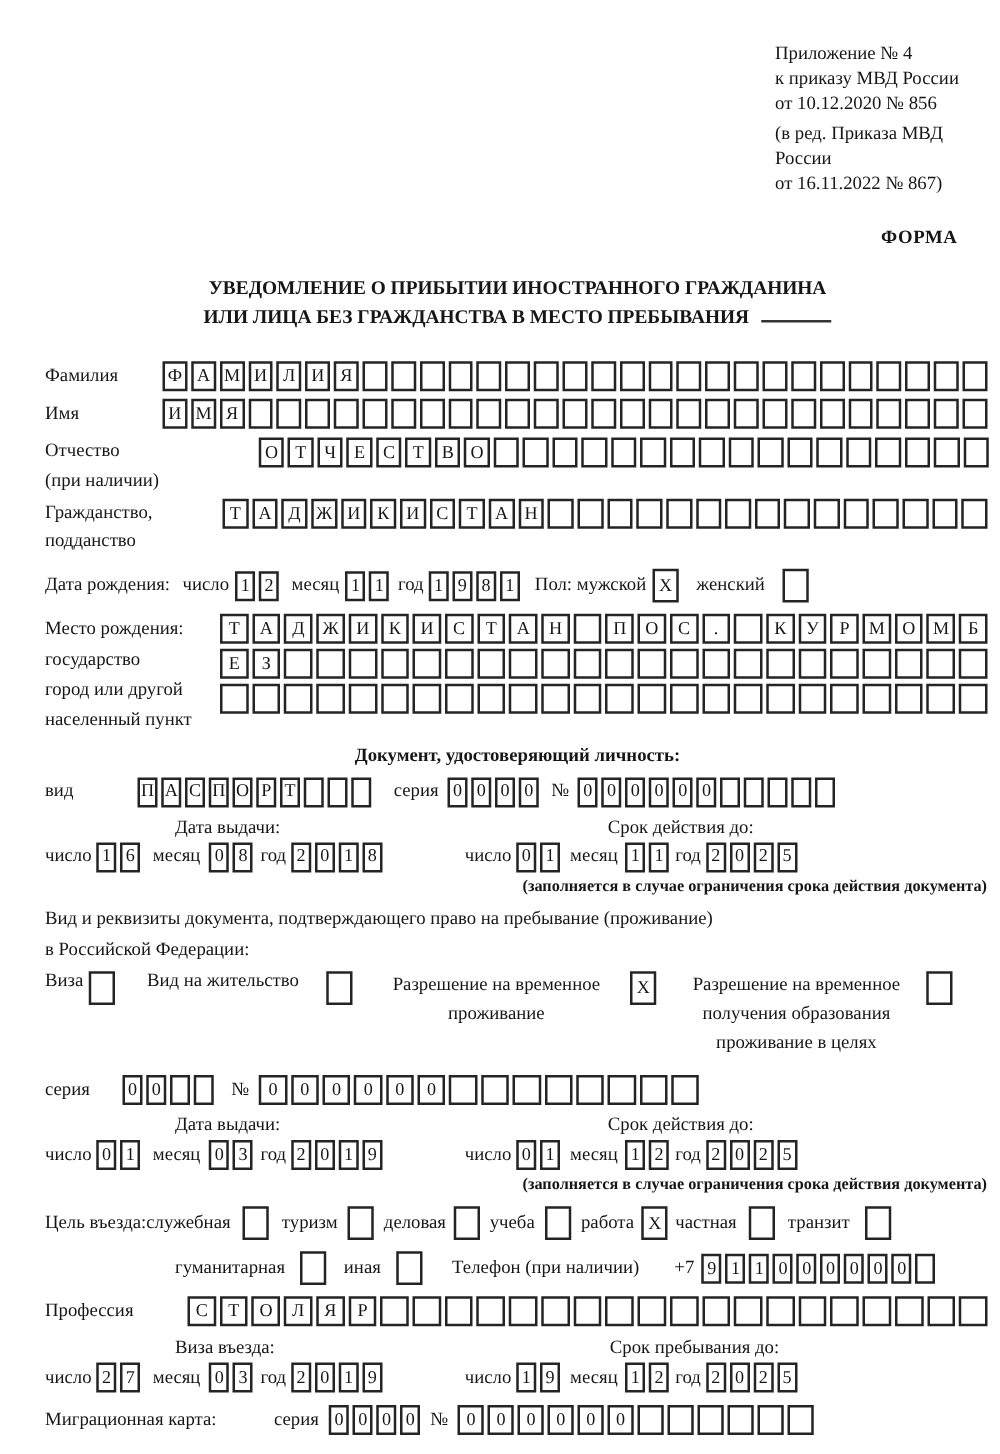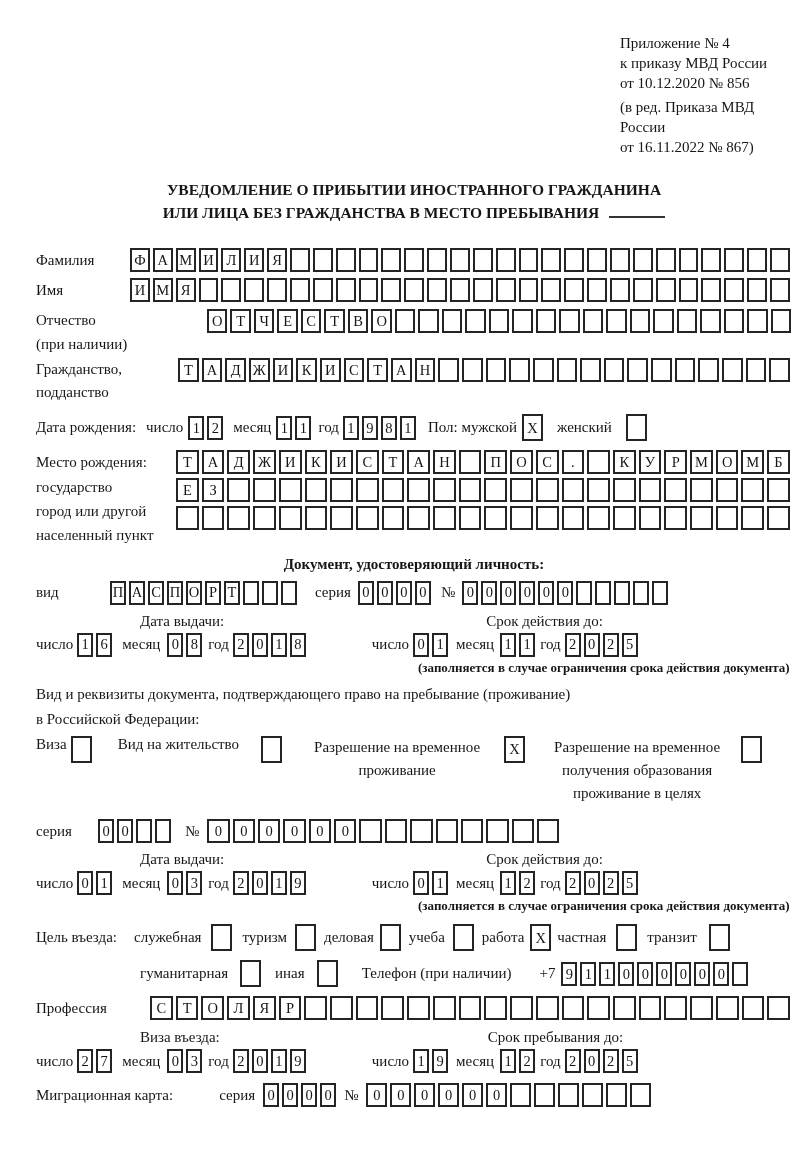--- a/index.html
+++ b/index.html
@@ -35,20 +35,21 @@
 <div class="page">
 
   <div class="hdr">
     <div>Приложение № 4</div>
     <div>к приказу МВД России</div>
     <div>от 10.12.2020 № 856</div>
     <div class="sub">(в ред. Приказа МВД России</div>
     <div>от 16.11.2022 № 867)</div>
   </div>
 
+  <div class="forma">ФОРМА</div>
 
   <div class="title">
     <div>УВЕДОМЛЕНИЕ О ПРИБЫТИИ ИНОСТРАННОГО ГРАЖДАНИНА</div>
     <div><span>ИЛИ ЛИЦА БЕЗ ГРАЖДАНСТВА В МЕСТО ПРЕБЫВАНИЯ</span><span class="blank"></span></div>
   </div>
 
 
   <div class="frm">
 
     <div class="row" style="margin-top:24px">
@@ -482,21 +483,21 @@
           <span class="box">2</span>
           <span class="box">0</span>
           <span class="box">2</span>
           <span class="box">5</span>
         </div>
     </div>
     <div class="note" style="margin-top:3px; margin-left:382px">(заполняется в случае ограничения срока действия документа)</div>
 
     <div class="row" style="margin-top:10px">
       <span class="lbl">Цель въезда:</span>
-      <span class="lbl" style="margin-left:17px">служебная</span>
+      <span class="lbl" style="margin-left:0">служебная</span>
       <div class="boxrow cb" style="margin-left:10px">
           <span class="box"></span>
         </div>
       <span class="lbl" style="margin-left:10px">туризм</span>
       <div class="boxrow cb" style="margin-left:8px">
           <span class="box"></span>
         </div>
       <span class="lbl" style="margin-left:8px">деловая</span>
       <div class="boxrow cb" style="margin-left:6px">
           <span class="box"></span>

